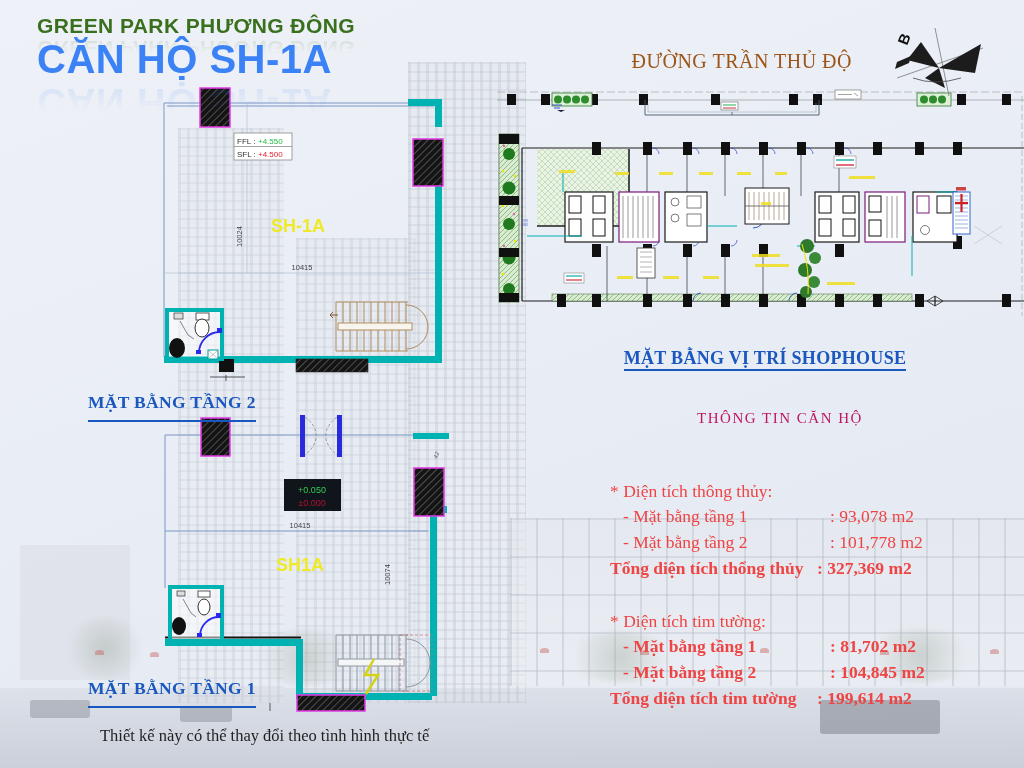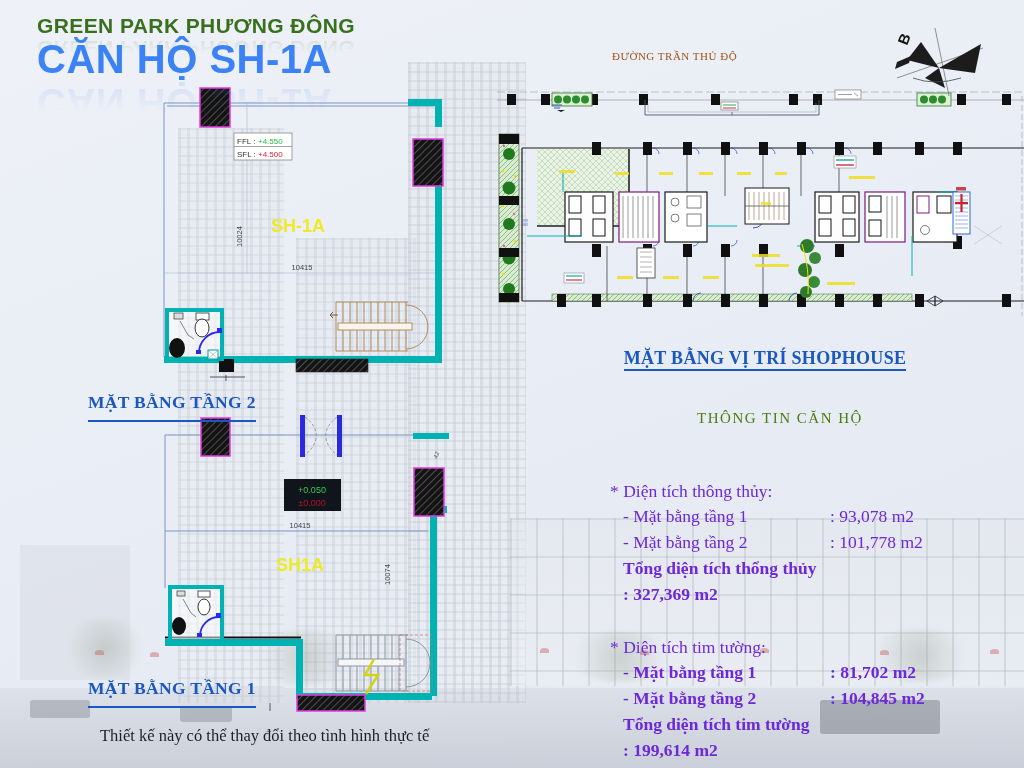--- a/index.html
+++ b/index.html
@@ -30,40 +30,40 @@
   .umbrella{width:9px;height:5px;border-radius:50% 50% 0 0;background:#c4524e;opacity:.4;}
   .car{border-radius:3px;background:#6d727b;opacity:.35;}
 
   
   .hdr{position:absolute;z-index:3;font-family:"Liberation Sans",sans-serif;font-weight:bold;line-height:1.04;}
   .hdr .mirror{display:block;transform:scaleY(-1);opacity:.22;
     -webkit-mask-image:linear-gradient(to top, rgba(0,0,0,.7), transparent 75%);
     mask-image:linear-gradient(to top, rgba(0,0,0,.7), transparent 75%);}
   #title-project{left:37px;top:15px;font-size:21px;color:#39701e;letter-spacing:.4px;}
   #title-unit{left:37px;top:39px;font-size:40px;color:#3b82f6;letter-spacing:.5px;}
-  #street-label{position:absolute;z-index:3;left:612px;top:50px;width:240px;text-align:left;
-    font-size:11px;color:#9c5417;letter-spacing:.5px;font-weight:normal;}
+  #street-label{position:absolute;z-index:3;left:612px;top:50px;width:240px;text-align:right;
+    font-size:20px;color:#9c5417;letter-spacing:.5px;font-weight:normal;}
 
   
   .plancap{position:absolute;z-index:4;color:#1a57be;font-weight:bold;font-size:17.5px;
     letter-spacing:.3px;border-bottom:2px solid #1a57be;padding-bottom:7px;}
   #cap-t2{left:88px;top:392px;}
   #cap-t1{left:88px;top:678px;}
   #cap-site{left:600px;top:348px;width:330px;text-align:center;border-bottom:none;}
   #cap-site span{border-bottom:2px solid #1a57be;padding-bottom:1px;font-size:18px;}
 
   
-  #info-head{position:absolute;z-index:3;left:620px;top:410px;width:320px;text-align:center;color:#4d7c0f;}
+  #info-head{position:absolute;z-index:3;left:620px;top:410px;width:320px;text-align:center;color:#be185d;}
   #info-head .small{font-size:15px;letter-spacing:1.5px;}
   #info-head .big{font-family:"DejaVu Serif",serif;font-weight:bold;font-size:26px;letter-spacing:3px;margin-top:1px;}
-  #info-block{position:absolute;z-index:3;left:610px;top:478px;width:412px;font-size:17.5px;color:#6d28d9;}
+  #info-block{position:absolute;z-index:3;left:610px;top:478px;width:412px;font-size:17.5px;color:#ef4444;}
   #info-block .heading{line-height:26px;}
   #info-block .row{display:flex;margin-left:13px;line-height:25.5px;}
   #info-block .row .lbl{width:207px;}
-  #info-block .total{display:flex;margin-left:13px;line-height:26px;font-weight:bold;flex-direction:column;}
+  #info-block .total{display:flex;line-height:26px;font-weight:bold;}
   #info-block .total .lbl{width:207px;}
   #info-block .sec2 .row{font-weight:600;}
   #info-block .gap{height:27px;}
   #footer-note{position:absolute;z-index:3;left:88px;top:726px;font-size:16.5px;color:#1f1f1f;margin-left:12px;}
 
   .plan{position:absolute;z-index:2;}
   #floor2-plan{left:150px;top:85px;}
   #floor1-plan{left:160px;top:413px;}
   #site-plan{left:497px;top:86px;}
   #compass{position:absolute;z-index:3;left:883px;top:26px;}

